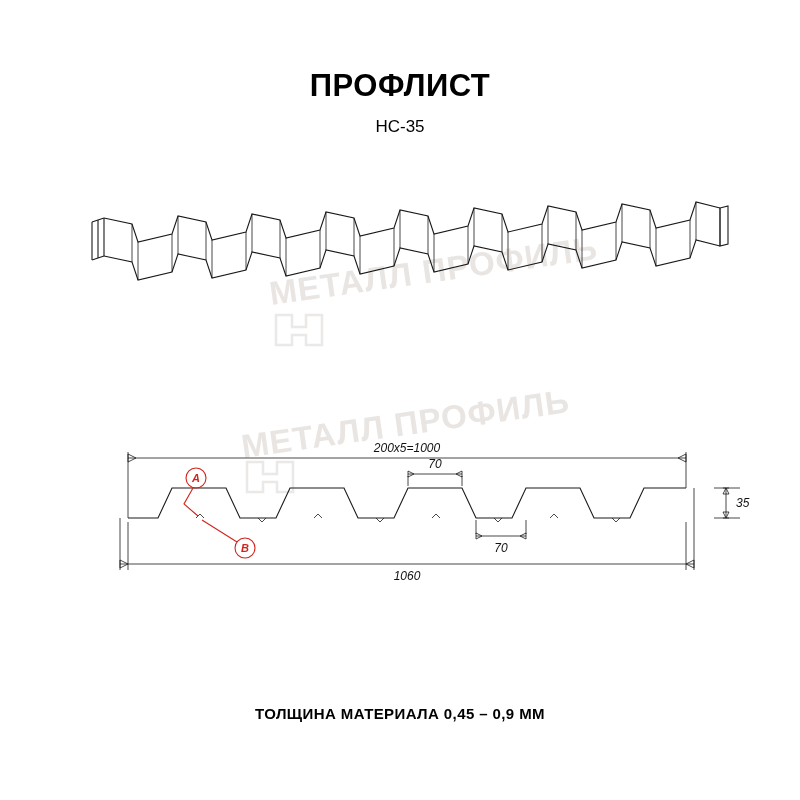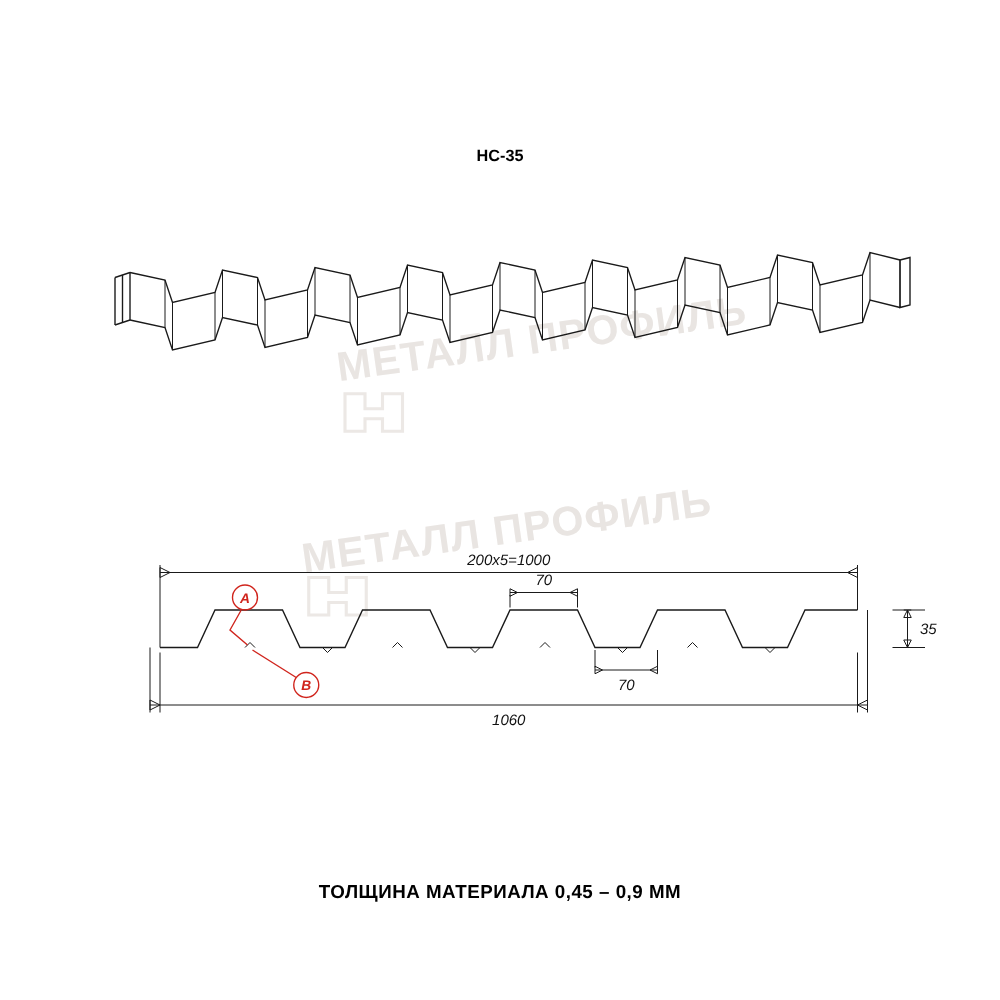--- a/index.html
+++ b/index.html
@@ -29,22 +29,22 @@
     font-weight: bold;
     letter-spacing: 0.5px;
     color: #000000;
   }
   .subtitle {
     position: absolute;
     top: 117px;
     left: 0;
     width: 800px;
     text-align: center;
-    font-size: 13px;
-    font-weight: bold;
+    font-size: 17px;
+    font-weight: normal;
     color: #000000;
   }
   .footer-note {
     position: absolute;
     top: 705px;
     left: 0;
     width: 800px;
     text-align: center;
     font-size: 15px;
     font-weight: bold;
@@ -108,20 +108,21 @@
     font-family: "Liberation Sans", sans-serif;
     font-size: 12px;
     fill: #111111;
   }
 </style>
 </head>
 <body>
 
 <div class="page">
 
+  <div class="title">ПРОФЛИСТ</div>
   <div class="subtitle">НС-35</div>
 
   <div class="watermark wm1">МЕТАЛЛ ПРОФИЛЬ</div>
   <div class="watermark wm2">МЕТАЛЛ ПРОФИЛЬ</div>
 
   <div class="wm-logo wml1">
     <svg width="56" height="44" viewBox="0 0 56 44">
       <path d="M4 40 L4 10 L20 10 L20 22 L34 22 L34 10 L50 10 L50 40 L34 40 L34 30 L20 30 L20 40 Z" fill="none" stroke="#ece8e5" stroke-width="2.5"></path>
     </svg>
   </div>

